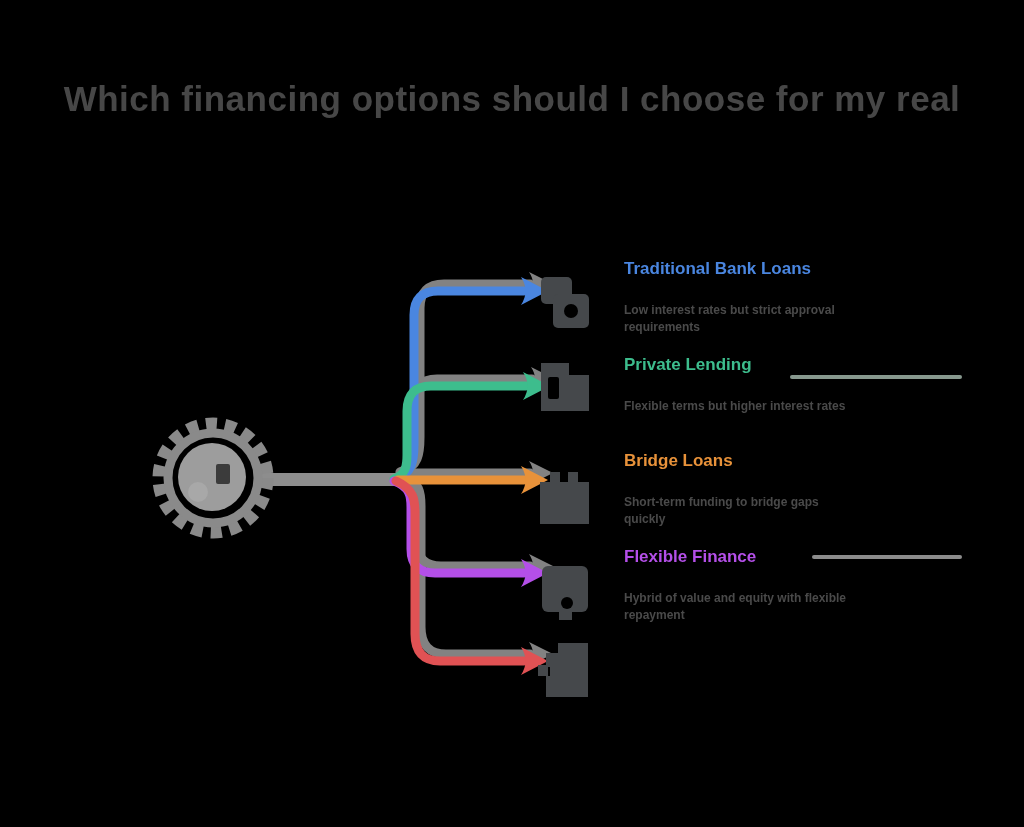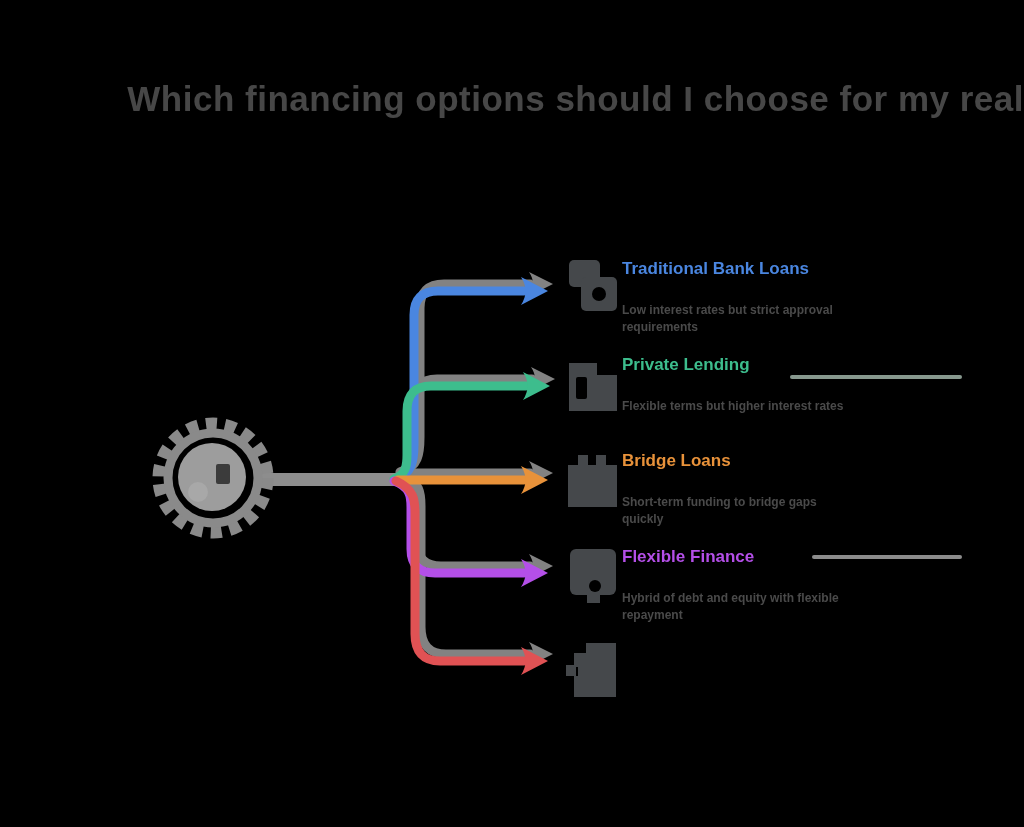--- a/index.html
+++ b/index.html
@@ -7,29 +7,29 @@
     width:1024px;height:827px;
     background:#000000;
     font-family:"Liberation Sans", sans-serif;
     position:relative;
     overflow:hidden;
   }
   .canvas{position:absolute;inset:0;width:1024px;height:827px;}
   
   .title{
     position:absolute;top:76px;left:0;width:1024px;
-    text-align:right;color:#474747;font-weight:bold;
+    text-align:center;color:#474747;font-weight:bold;
   }
   .title .line1{font-size:35px;line-height:46px;letter-spacing:.5px;}
   .title .line2{font-size:27px;line-height:36px;letter-spacing:.4px;}
   
   svg.diagram{position:absolute;left:0;top:0;width:1024px;height:827px;}
   
   .row{
-    position:absolute;left:564px;display:flex;align-items:flex-start;
+    position:absolute;left:536px;display:flex;gap:30px;align-items:flex-end;
   }
   .row .icon-box{width:58px;height:62px;flex:0 0 58px;}
   .row .texts{width:250px;padding-top:2px;position:relative;}
   .row .label{
     font-size:17px;font-weight:bold;line-height:20px;white-space:nowrap;
   }
   .row .desc{
     margin-top:23px;font-size:12px;font-weight:600;line-height:17px;
     color:#4a4a4a;width:238px;
   }
@@ -138,21 +138,21 @@
   <div class="row" style="top:545px">
     <div class="icon-box">
       <svg viewBox="0 0 58 62" width="58" height="62">
         <rect class="icon-glyph" x="6" y="4" width="46" height="46" rx="6"></rect>
         <rect class="icon-glyph" x="23" y="48" width="13" height="10"></rect>
         <circle cx="31" cy="41" r="6" fill="#000"></circle>
       </svg>
     </div>
     <div class="texts">
       <div class="label" style="color: rgb(180, 79, 232);">Flexible Finance</div>
-      <div class="desc">Hybrid of debt and equity with flexible repayment</div>
+      <div class="desc">Hybrid of value and equity with flexible repayment</div>
     </div>
   </div>
 
   <div class="row" style="top:639px">
     <div class="icon-box">
       <svg viewBox="0 0 58 62" width="58" height="62">
         <path class="icon-glyph" d="M10,58 L10,14 L22,14 L22,4 L52,4 L52,58 Z"></path>
         <rect x="2" y="28" width="12" height="9" fill="#000"></rect>
         <rect x="2" y="26" width="10" height="11" class="icon-glyph"></rect>
       </svg>

